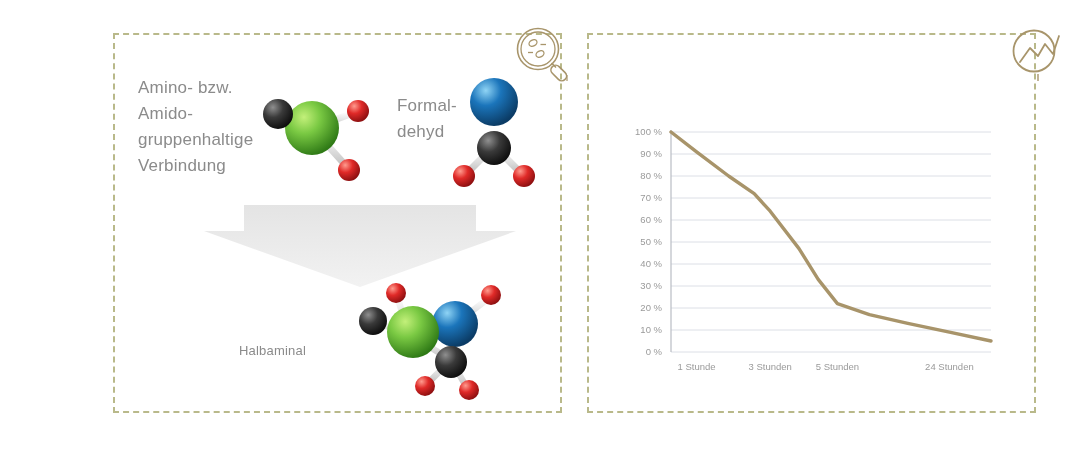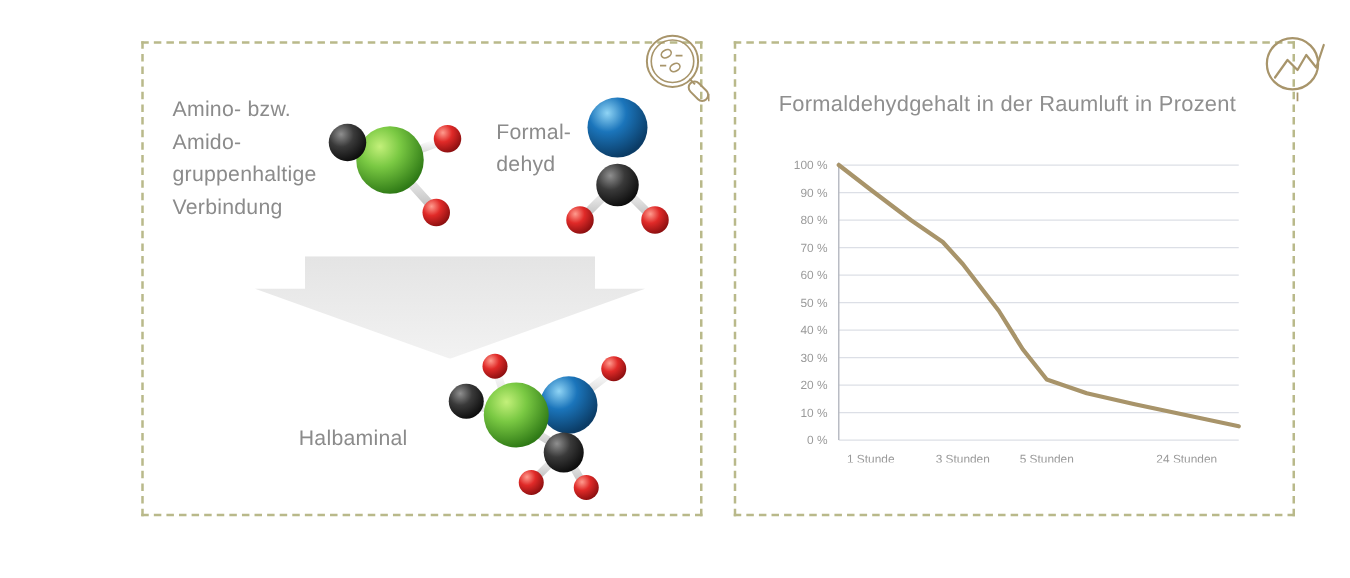--- a/index.html
+++ b/index.html
@@ -34,21 +34,21 @@
   .lbl{
     position:absolute;
     color:#8b8b8b;
     font-size:17px;
     line-height:26px;
     letter-spacing:.2px;
     white-space:pre-line;
   }
   #label-amino{left:122px;top:75px;width:150px;}
   #label-formaldehyd{left:381px;top:93px;width:110px;}
-  #label-halbaminal{left:223px;top:338px;width:160px;font-size:17px;}
+  #label-halbaminal{left:223px;top:338px;width:160px;font-size:13px;}
 
   
   #reaction-arrow{
     position:absolute;left:188px;top:205px;width:312px;height:82px;
   }
 
   
   .molecule{position:absolute;}
   #molecule-amino{left:234px;top:84px;width:130px;height:106px;}
   #molecule-formaldehyd{left:432px;top:72px;width:92px;height:120px;}
@@ -195,21 +195,20 @@
   <div class="panel" id="panel-right"></div>
 
   <div class="badge" id="badge-trend">
     <svg width="62" height="62" viewBox="0 0 62 62">
       <circle cx="27" cy="27" r="20.5" fill="none" stroke="#a8956b" stroke-width="1.8"></circle>
       <polyline points="13,38 23,24 31,32 38,20 46,30 52,12" fill="none" stroke="#a8956b" stroke-width="1.8" stroke-linecap="round" stroke-linejoin="round"></polyline>
       <line x1="31" y1="50" x2="31" y2="57" stroke="#a8956b" stroke-width="1.4"></line>
     </svg>
   </div>
 
-  <div id="chart-title">Formaldehydgehalt in der Raumluft in Prozent</div>
 
   <div id="chart-area">
     <svg id="chart-svg" width="400" height="250" viewBox="0 0 400 250">
       <g id="grid-group">
           <line x1="55" x2="375" y1="12" y2="12" stroke="#dcdfe6" stroke-width="1"></line>
           <line x1="55" x2="375" y1="34" y2="34" stroke="#dcdfe6" stroke-width="1"></line>
           <line x1="55" x2="375" y1="56" y2="56" stroke="#dcdfe6" stroke-width="1"></line>
           <line x1="55" x2="375" y1="78" y2="78" stroke="#dcdfe6" stroke-width="1"></line>
           <line x1="55" x2="375" y1="100" y2="100" stroke="#dcdfe6" stroke-width="1"></line>
           <line x1="55" x2="375" y1="122" y2="122" stroke="#dcdfe6" stroke-width="1"></line>

